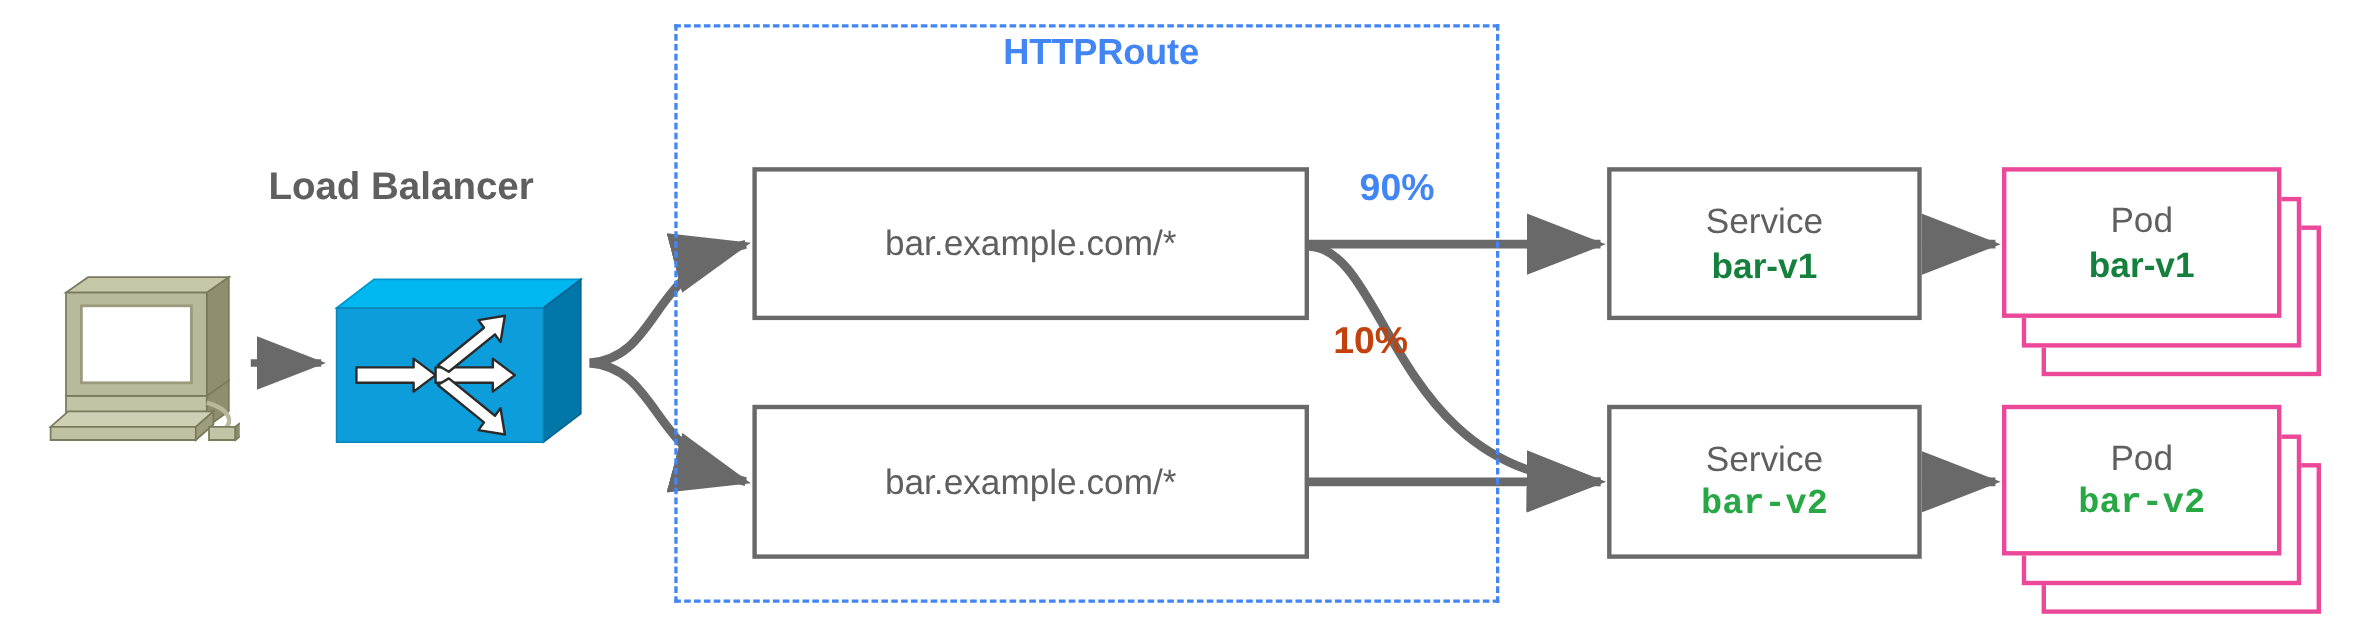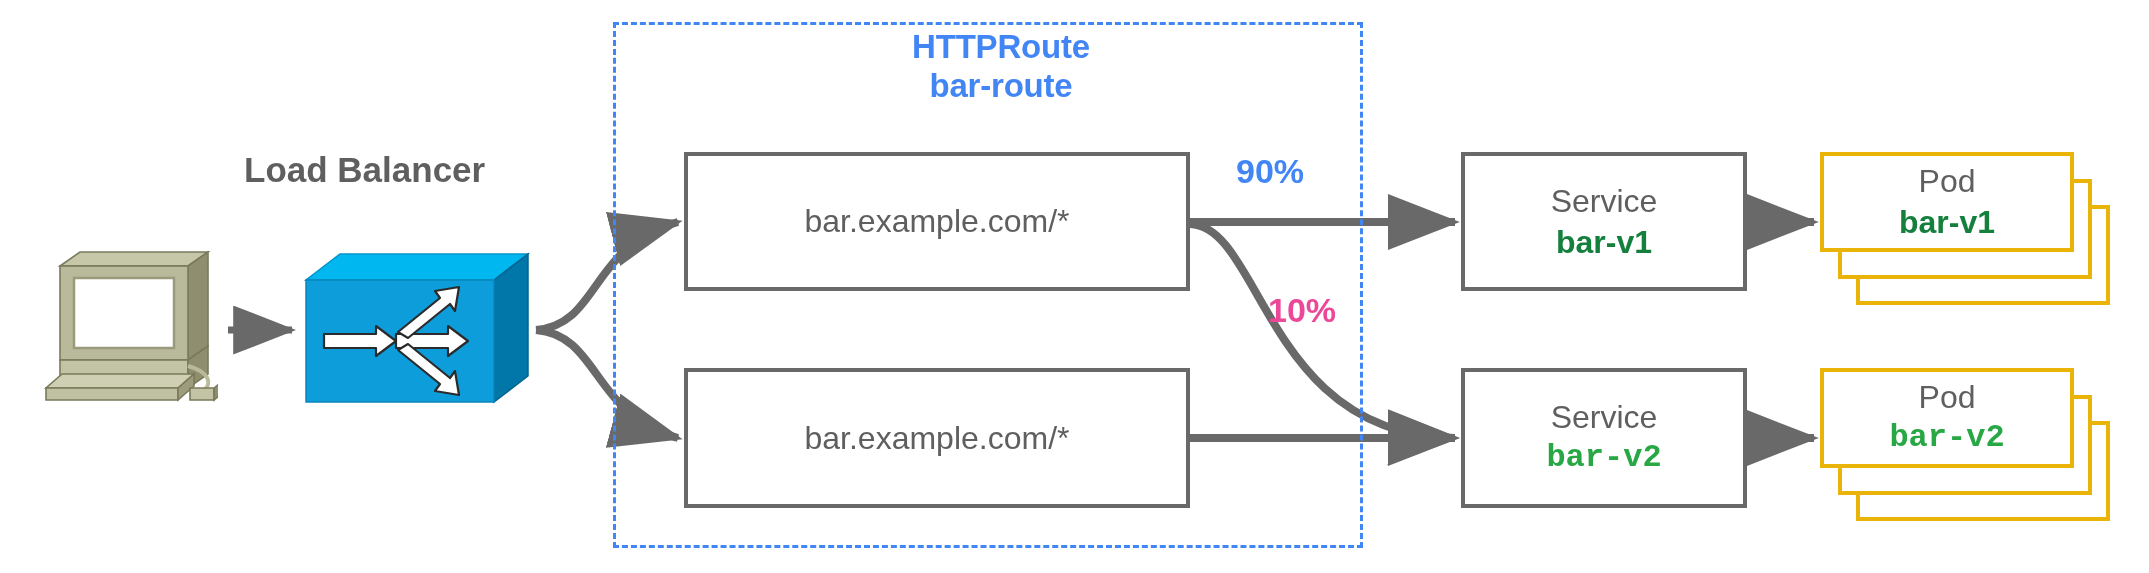--- a/index.html
+++ b/index.html
@@ -78,24 +78,24 @@
     position: absolute;
     width: 290px;
     height: 192px;
     z-index: 4;
   }
   .pod-stack-top { left: 1820px; top: 152px; }
   .pod-stack-bottom { left: 1820px; top: 368px; }
   .pod-layer {
     position: absolute;
     box-sizing: border-box;
-    border: 4px solid #eab308;
+    border: 4px solid #ec4899;
     background: #ffffff;
     width: 254px;
-    height: 100px;
+    height: 137px;
   }
   .pod-layer.back2 { left: 36px; top: 53px; z-index: 1; }
   .pod-layer.back1 { left: 18px; top: 27px; z-index: 2; }
   .pod-layer.front {
     left: 0; top: 0; z-index: 3;
     display: flex;
     flex-direction: column;
     align-items: center;
     justify-content: center;
     color: #5f5f5f;
@@ -118,21 +118,21 @@
     font-size: 35px;
     font-weight: bold;
   }
   .weight-label {
     position: absolute;
     font-size: 34px;
     font-weight: bold;
     z-index: 6;
   }
   .weight-90 { left: 1212px; top: 152px; color: #4285f4; margin-left: 24px; }
-  .weight-10 { left: 1268px; top: 291px; color: #ec4899; }
+  .weight-10 { left: 1212px; top: 291px; color: #c2410c; }
 
   
   .client-icon {
     position: absolute;
     left: 38px;
     top: 248px;
     width: 180px;
     height: 160px;
     z-index: 3;
   }
@@ -214,21 +214,20 @@
 
       <polygon points="100,98 142,132 137,139 161,143 157,119 152,126 110,92"></polygon>
     </g>
   </svg>
 
   <div class="label-lb">Load Balancer</div>
 
   <div class="route-group"></div>
   <div class="route-group-title">
     <div>HTTPRoute</div>
-    <div>bar-route</div>
   </div>
 
   <div class="box rule-box rule-top">
     <div class="line1">bar.example.com/*</div>
   </div>
 
   <div class="box rule-box rule-bottom">
     <div class="line1">bar.example.com/*</div>
   </div>
 

